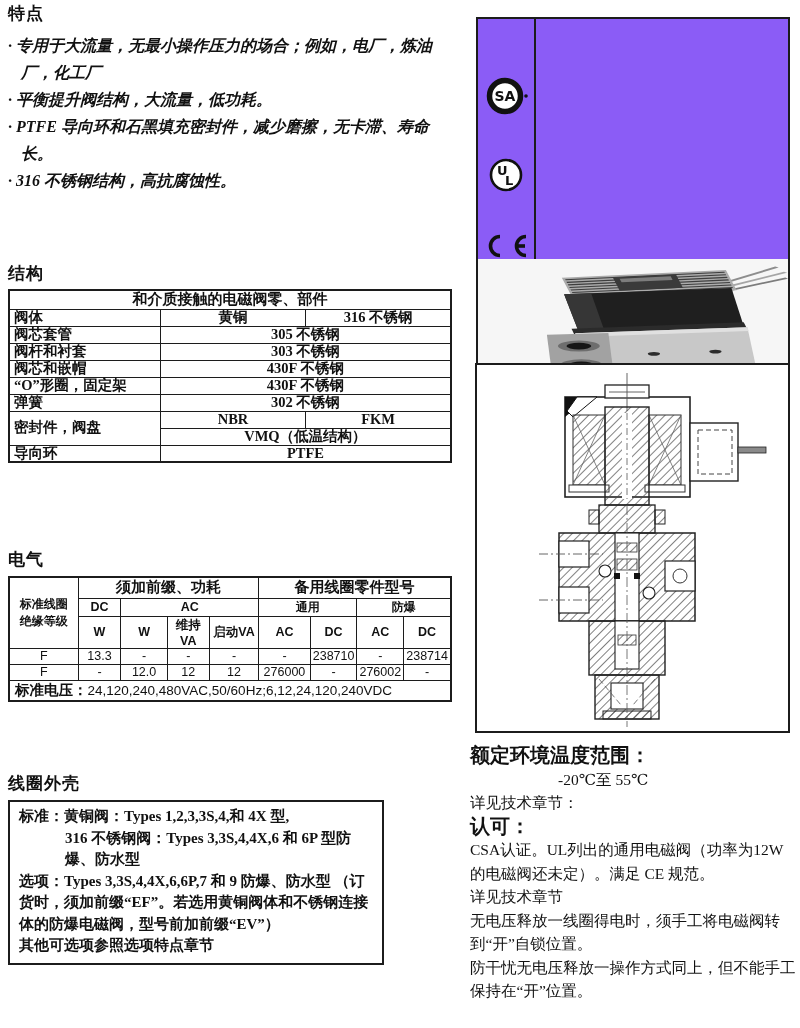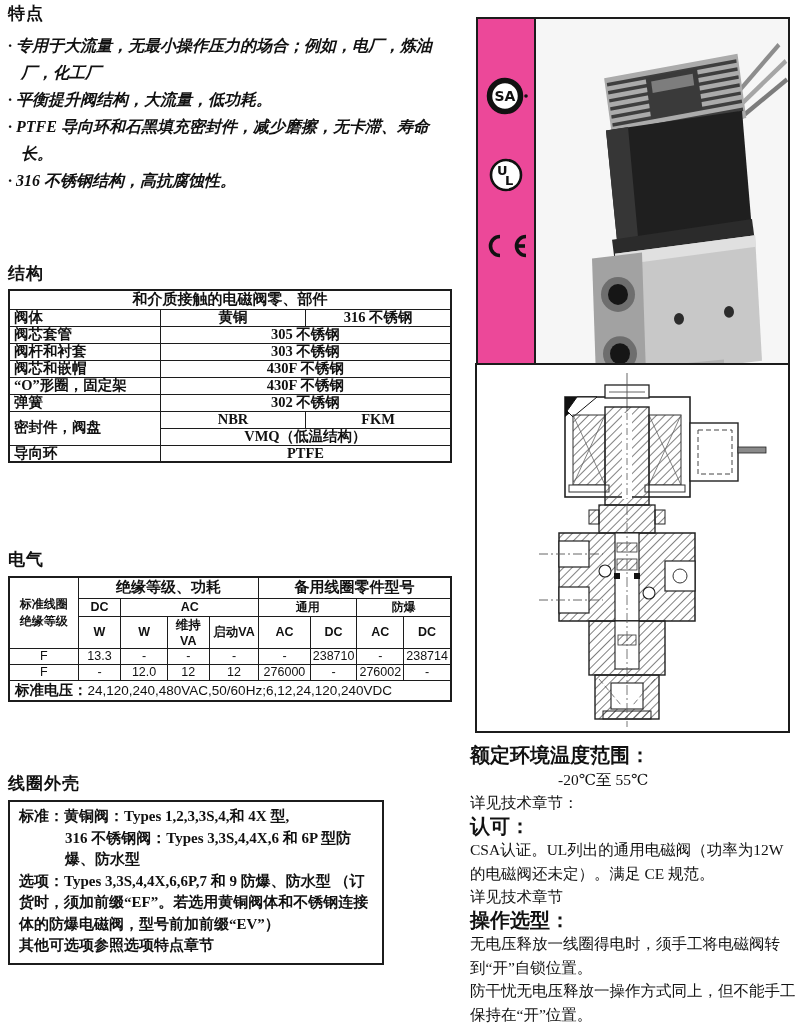--- a/index.html
+++ b/index.html
@@ -9,21 +9,21 @@
 
   h2.sec { font-size:17px; font-weight:bold; letter-spacing:1px; }
 
   
   .features { position:absolute; left:8px; top:2px; width:452px; }
   .features .bullets { margin-top:7px; font-style:italic; font-size:16px; line-height:27px; font-weight:bold; }
   .features .bullets p { padding-left:13px; text-indent:-13px; }
 
   
   .photo-frame { position:absolute; left:476px; top:17px; width:314px; height:355px;
-                 border:2px solid #1c1c1c; display:flex; background:#ec4899; }
+                 border:2px solid #1c1c1c; display:flex; background:#8b5cf6;flex-direction:column; }
   .cert-col { width:58px; border-right:2px solid #1c1c1c; display:flex; flex-direction:column; align-items:center; }
   .cert-col svg { display:block; }
   .csa { margin-top:54px; }
   .ul  { margin-top:36px; }
   .ce  { margin-top:38px; }
   .photo-area { flex:1; position:relative; }
   .photo-area svg { position:absolute; inset:0; width:100%; height:100%; }
 
   
   .structure { position:absolute; left:8px; top:262px; width:446px; }
@@ -210,21 +210,21 @@
           <col style="width:42px">
           <col style="width:46px">
           <col style="width:42px">
       </colgroup>
       <tbody>
           <tr>
         <th class="ch" rowspan="3">
           <div>标准线圈</div>
           <div>绝缘等级</div>
         </th>
-        <th class="ch big" colspan="4">绝缘等级、功耗</th>
+        <th class="ch big" colspan="4">须加前缀、功耗</th>
         <th class="ch big" colspan="4">备用线圈零件型号</th>
       </tr>
       <tr>
         <th class="sh">DC</th>
         <th class="sh" colspan="3">AC</th>
         <th class="ch" colspan="2">通用</th>
         <th class="ch" colspan="2">防爆</th>
       </tr>
       <tr>
         <th class="sh">W</th>
@@ -342,18 +342,17 @@
     </div>
   </section>
 
   <section class="right-info">
     <p class="rb">额定环境温度范围：</p>
     <p class="temp-val">-20℃至 55℃</p>
     <p>详见技术章节：</p>
     <p class="rb">认可：</p>
     <p>CSA认证。UL列出的通用电磁阀（功率为12W的电磁阀还未定）。满足 CE 规范。</p>
     <p>详见技术章节</p>
-    <p class="rb">操作选型：</p>
     <p>无电压释放一线圈得电时，须手工将电磁阀转到“开”自锁位置。</p>
     <p>防干忧无电压释放一操作方式同上，但不能手工保持在“开”位置。</p>
   </section>
 
 </div>
 
 </body></html>

